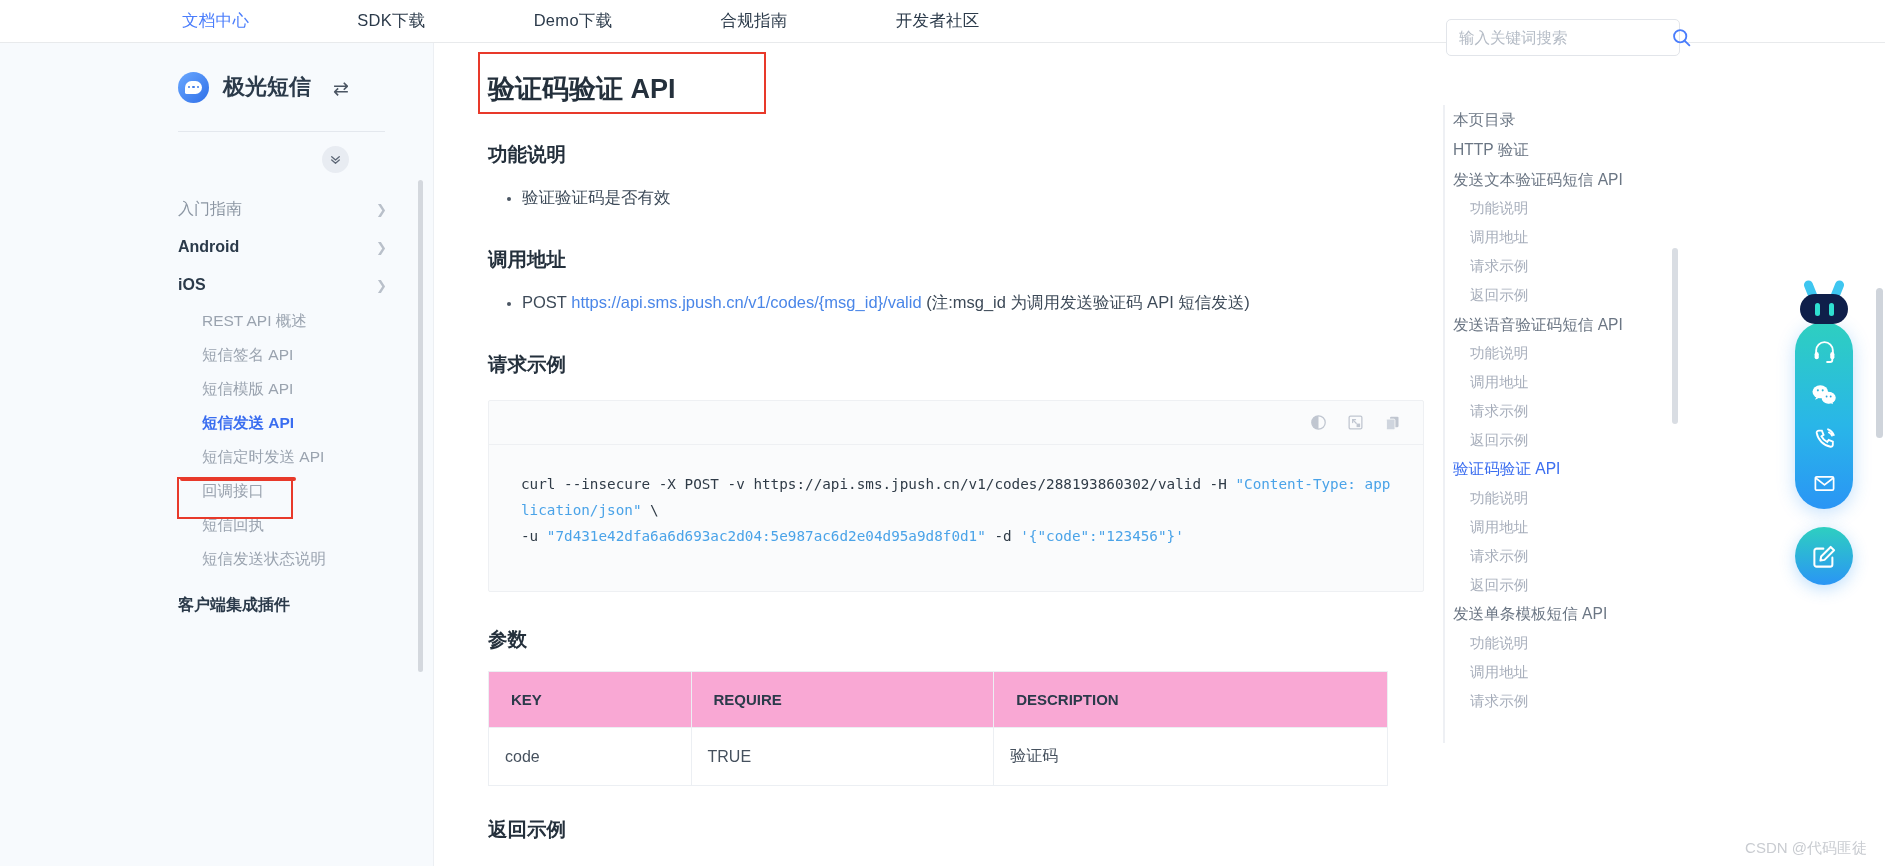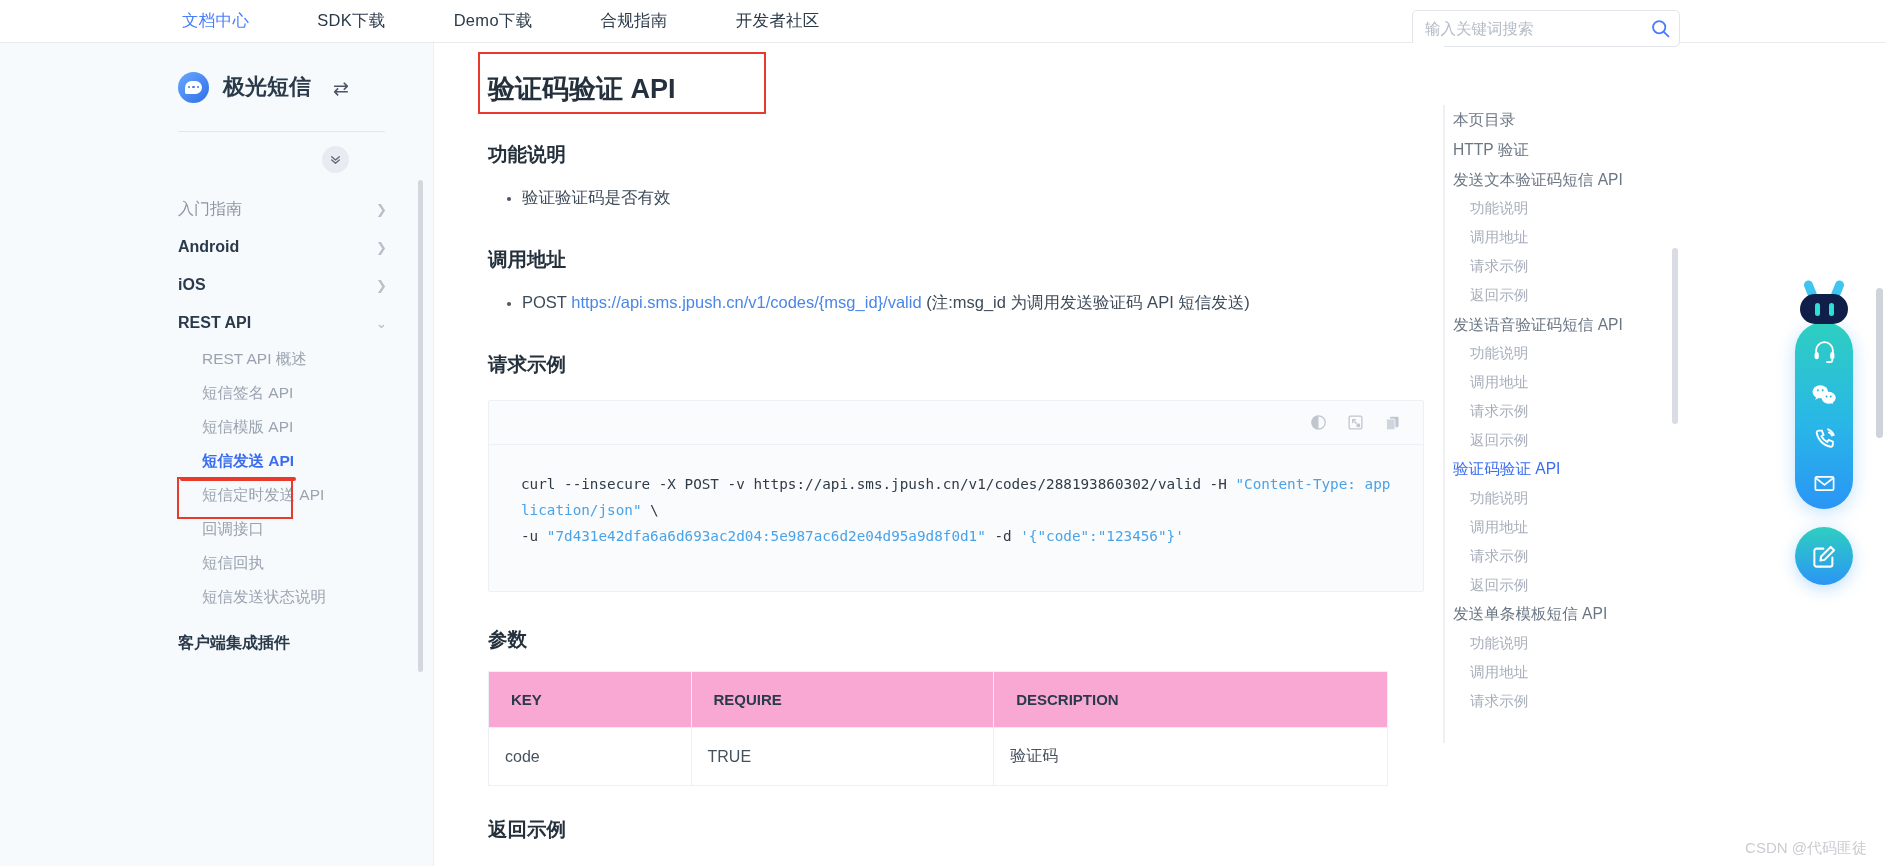--- a/index.html
+++ b/index.html
@@ -11,29 +11,29 @@
     color: #2c3e50;
   }
   #root { position: relative; width: 1885px; height: 866px; }
 
   
   .topnav {
     position: absolute; top: 0; left: 0; width: 1885px; height: 43px;
     background: #fff; border-bottom: 1px solid #e8eaec;
     display: flex; align-items: center;
   }
-  .topnav-items { display: flex; align-items: center; margin-left: 182px; }
+  .topnav-items { display: flex; align-items: center; margin-left: 182px; gap: 40px; }
   .topnav-item {
     font-size: 16.5px; color: #2b3a4a; margin-right: 68px;
     cursor: pointer; white-space: nowrap; letter-spacing: .3px;
   }
   .topnav-item.active { color: #4a7dfc; }
   .search-wrap {
-    position: absolute; right: 205px; top: 10px;
-    width: 268px; height: 37px;
+    position: absolute; right: 205px; top: 19px;
+    width: 234px; height: 37px;
     border: 1px solid #e2e5ea; border-radius: 5px;
     display: flex; align-items: center; background: #fff;
   }
   .search-input {
     border: none; outline: none; background: transparent;
     font-size: 15.5px; color: #2b3a4a; padding: 0 12px;
     flex: 1; height: 100%;
     font-family: "Liberation Sans", sans-serif;
   }
   .search-input::placeholder { color: #b5bcc6; }
@@ -260,24 +260,20 @@
         <span>入门指南</span>
         <span class="chev">❯</span>
       </div>
       <div class="nav-group">
         <span>Android</span>
         <span class="chev">❯</span>
       </div>
       <div class="nav-group">
         <span>iOS</span>
         <span class="chev">❯</span>
-      </div>
-      <div class="nav-group">
-        <span>REST API</span>
-        <span class="chev">⌄</span>
       </div>
 
       <div class="nav-sub">REST API 概述</div>
       <div class="nav-sub">短信签名 API</div>
       <div class="nav-sub">短信模版 API</div>
       <div class="nav-sub active">短信发送 API</div>
       <div class="nav-sub">短信定时发送 API</div>
       <div class="nav-sub">回调接口</div>
       <div class="nav-sub">短信回执</div>
       <div class="nav-sub">短信发送状态说明</div>

